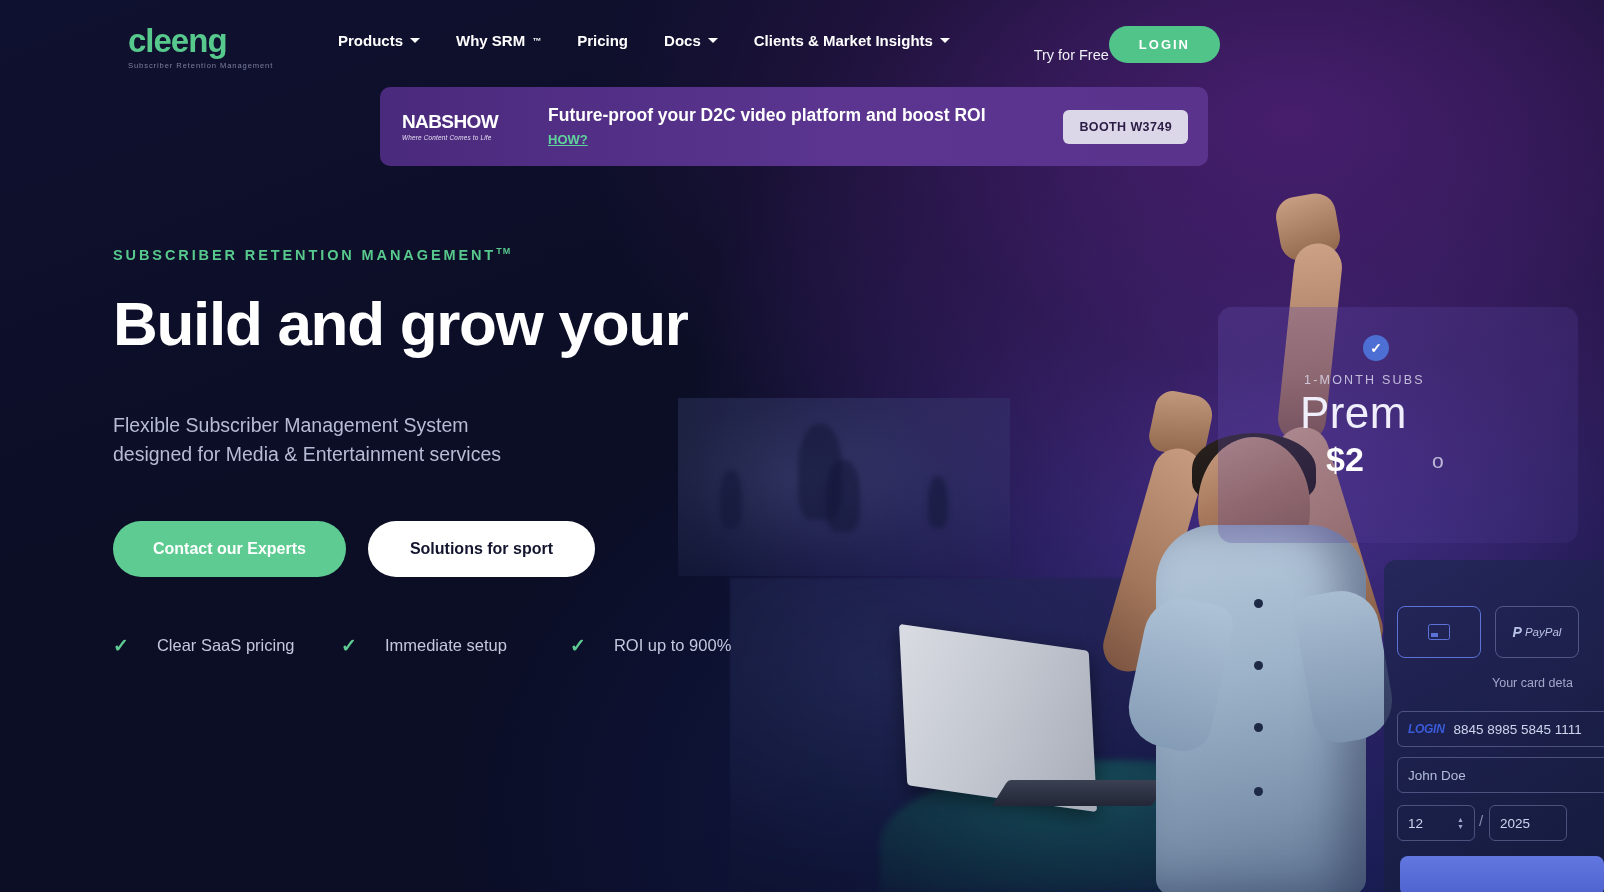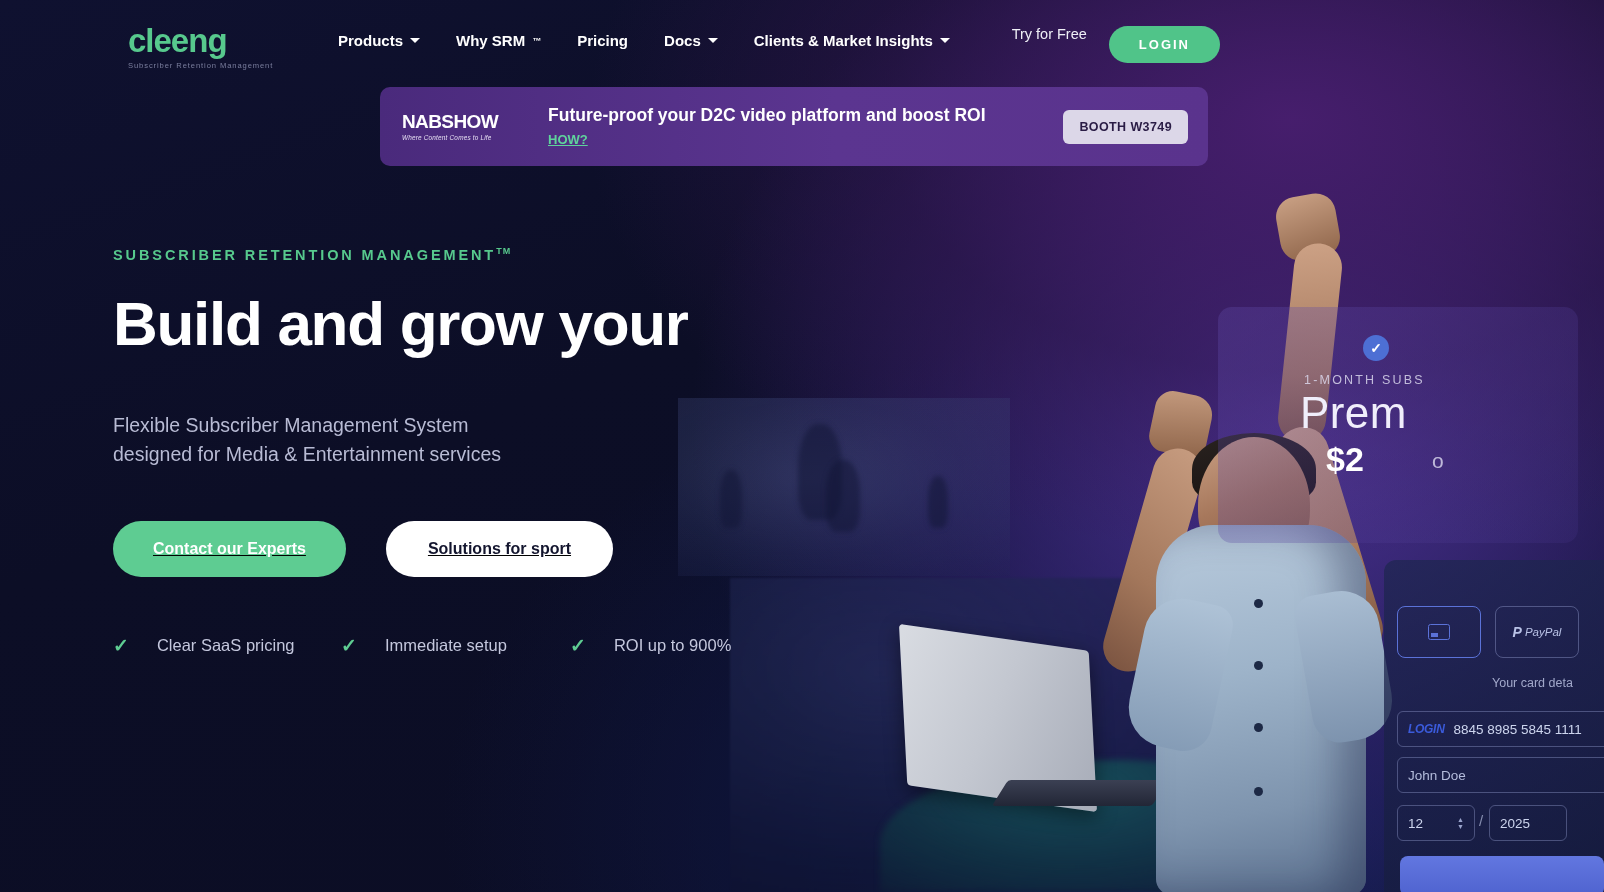--- a/index.html
+++ b/index.html
@@ -235,21 +235,21 @@
 
   .nav-links { position: absolute; left: 338px; top: 32px; display: flex; align-items: center; gap: 36px; }
   .nav-link {
     color: #ffffff; font-size: 15px; font-weight: 700;
     display: flex; align-items: center; gap: 7px; white-space: nowrap;
     text-decoration: none; cursor: pointer;
   }
   .chev { width: 0; height: 0; border-left: 5px solid transparent; border-right: 5px solid transparent; border-top: 5.5px solid #ffffff; }
   .sup-tm { font-size: 9px; vertical-align: super; }
 
-  .nav-right { position: absolute; right: 92px; top: 26px; display: flex; align-items: flex-start; gap: 22px; }
+  .nav-right { position: absolute; right: 92px; top: 26px; display: flex; align-items: flex-end; }
   .try-free { color: #efeff6; font-size: 14.5px; cursor: pointer; white-space: nowrap; }
   .login-btn {
     background: #50c489; color: #ffffff;
     font-size: 13px; font-weight: 700; letter-spacing: 2px;
     padding: 11px 30px; border-radius: 24px; border: none; cursor: pointer;
   }
 
   
   .banner {
     position: absolute; left: 380px; top: 87px;
@@ -284,21 +284,21 @@
   .eyebrow sup { font-size: 9px; letter-spacing: 1px; }
   .hero-title {
     margin-top: 26px;
     font-size: 62px; font-weight: 700; line-height: 1.13;
     color: #ffffff; letter-spacing: -1.3px;
   }
   .hero-sub {
     margin-top: 52px;
     font-size: 19.5px; line-height: 1.5; color: #b8bbd4;
   }
-  .cta-row { margin-top: 52px; display: flex; gap: 40px; text-decoration: underline; }
+  .cta-row { margin-top: 52px; display: flex; gap: 22px; }
   .btn {
     border: none; border-radius: 30px; cursor: pointer;
     font-size: 16px; font-weight: 700; white-space: nowrap;
   }
   .btn-primary { background: #5ecc92; color: #ffffff; padding: 19px 40px; }
   .btn-secondary { background: #ffffff; color: #13152e; padding: 19px 42px; }
 
   .features { margin-top: 59px; display: flex; }
   .feature { display: flex; align-items: center; gap: 12px; }
   .feature:nth-child(1) { width: 228px; }

